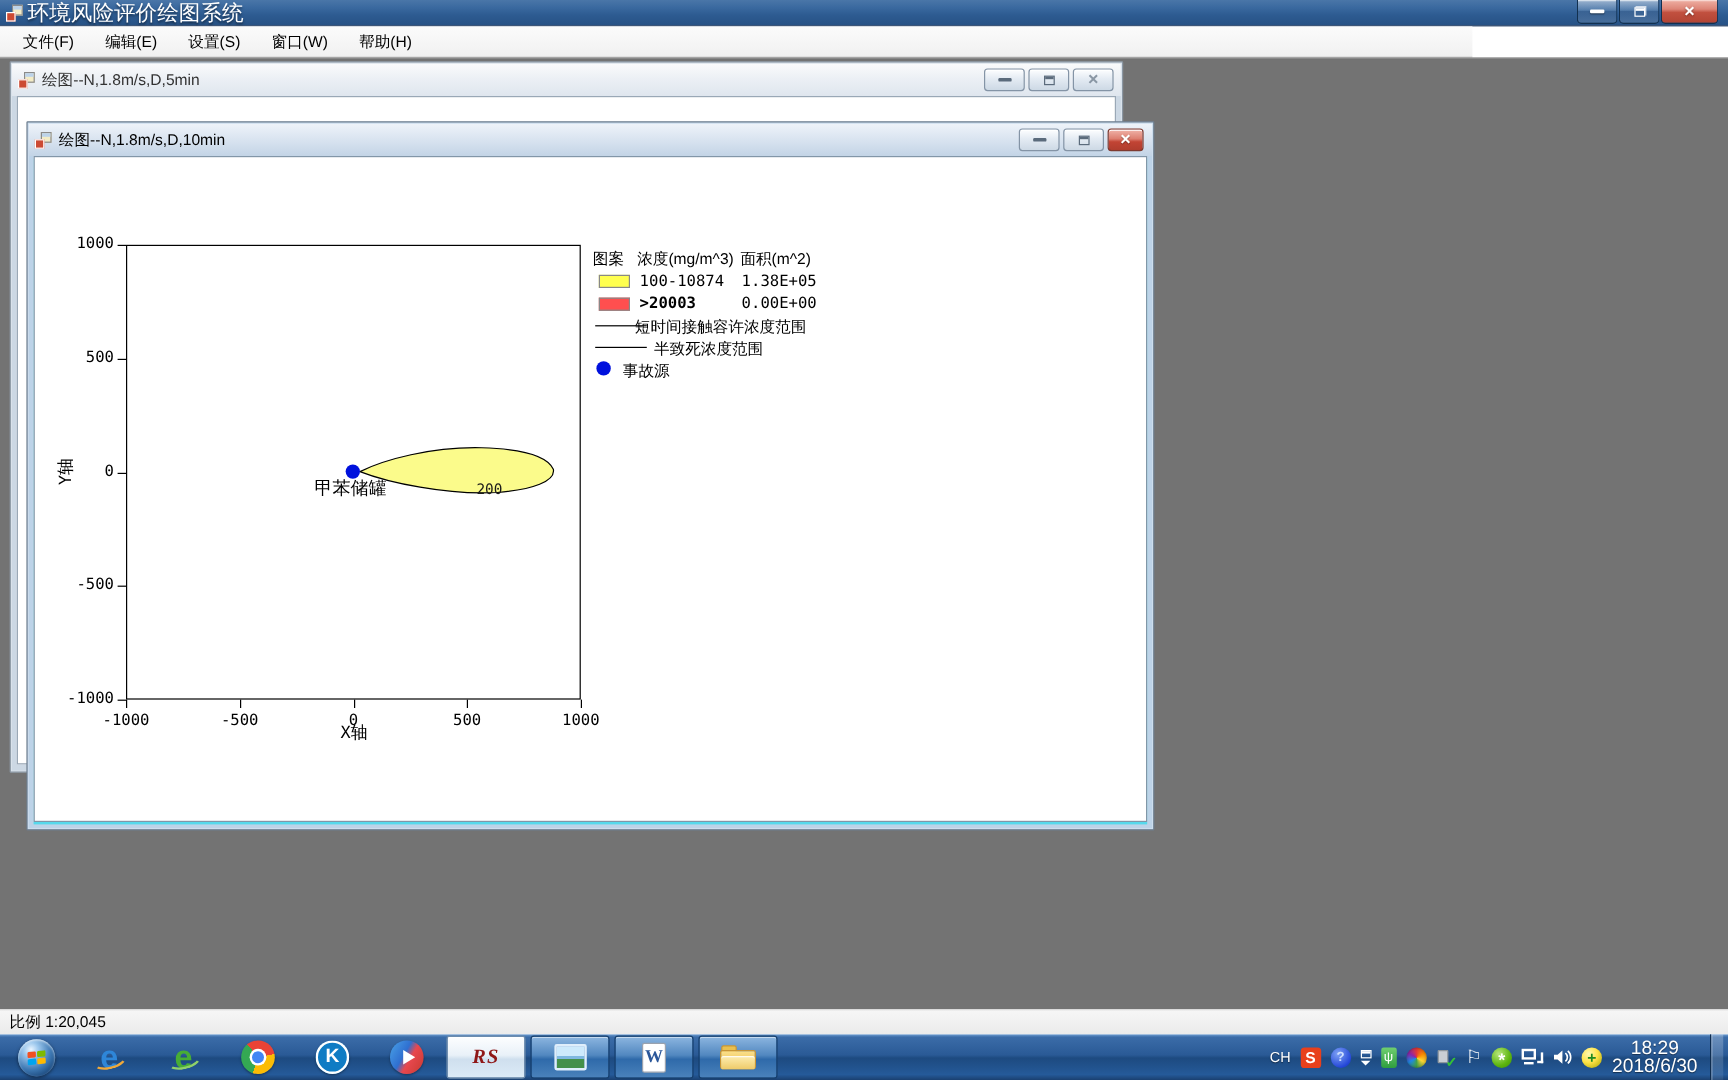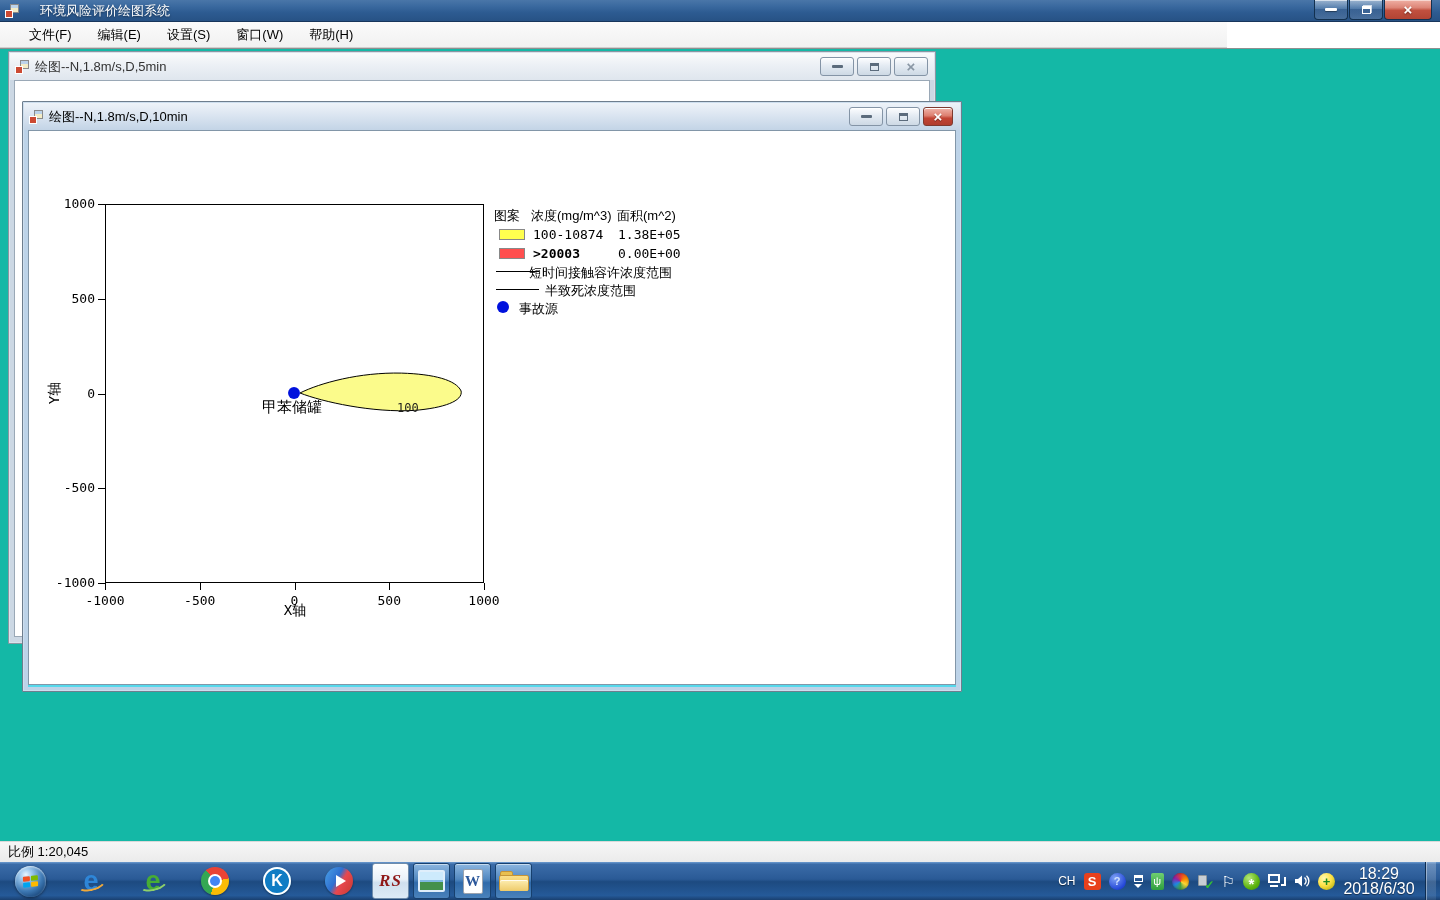--- a/index.html
+++ b/index.html
@@ -3,21 +3,21 @@
 <meta charset="utf-8">
 <style>
   * { margin:0; padding:0; box-sizing:border-box; }
   html,body { width:1440px; height:900px; overflow:hidden;
     font-family:"Liberation Sans", sans-serif; font-size:13px; color:#000; }
 
   
   #app-titlebar { position:absolute; left:0; top:0; width:1440px; height:22px;
     background:linear-gradient(180deg,#4a76a8 0%,#3a699f 30%,#2d5b91 60%,#275285 100%);
     border-bottom:1px solid #18365c; display:flex; align-items:center; }
-  #app-title-text { color:#fff; font-size:13px; margin-left:21px; text-shadow:0 1px 2px rgba(0,0,0,.5); }
+  #app-title-text { color:#fff; font-size:18px; margin-left:4px; text-shadow:0 1px 2px rgba(0,0,0,.5); }
 
   .form-icon { position:relative; width:14px; height:14px; flex:0 0 14px; margin-left:5px; }
   .form-icon .sq-b { position:absolute; right:0; top:0; width:9px; height:9px;
     background:#f3ecc6; border:1px solid #8a8a8a; }
   .form-icon .sq-b::before { content:""; position:absolute; left:0; top:0; right:0; height:3px; background:#bcd3ea; }
   .form-icon .sq-a { position:absolute; left:0; bottom:0; width:8px; height:8px;
     background:#cc4a33; border:1px solid #fff; }
 
   .caption-group { position:absolute; top:0; display:flex; }
   .acbtn { height:20px; border:1px solid #12304f; border-top:none; border-radius:0 0 4px 4px;
@@ -27,26 +27,26 @@
   .acbtn.close { background:linear-gradient(180deg,#efb0a4,#dd8577 40%,#c1503f 55%,#b24434);
     box-shadow:inset 0 1px 0 rgba(255,255,255,.5); }
   .g-min { width:12px; height:3px; background:#fff; border-radius:1px; box-shadow:0 1px 1px rgba(0,0,0,.4); }
   .g-restore { width:9px; height:8px; border:1px solid #fff; background:transparent; position:relative; box-shadow:1px -1px 0 rgba(255,255,255,.7); }
   .g-restore::before { content:""; position:absolute; left:0; right:0; top:0; height:2px; background:#fff; }
   .g-close { color:#fff; font-weight:bold; font-size:15px; line-height:14px; text-shadow:0 1px 2px rgba(0,0,0,.4); }
 
   
   #menubar { position:absolute; left:0; top:22px; width:1227px; height:26px;
     background:linear-gradient(#fbfbfb,#f1f1f1); border-bottom:1px solid #cfcfcf;
-    display:flex; align-items:center; padding-left:16px; }
+    display:flex; align-items:center; padding-left:6px; }
   .menu-item { padding:4px 13px; color:#000; cursor:default; }
 
   
   #mdi { position:absolute; left:0; top:48px; width:1440px; height:793px;
-    background:#14b8a6; border-top:1px solid #8f8f8f; }
+    background:#737373; border-top:1px solid #8f8f8f; }
 
   
   .win { position:absolute; border:1px solid #6e7e8e; background:#bdd3e8; border-radius:1px;
     box-shadow:0 0 0 1px rgba(255,255,255,.25) inset; }
   .win.inactive { background:#ccd8e4; border-color:#8a96a2; }
   .win-titlebar { position:absolute; left:1px; right:1px; top:1px; height:27px;
     display:flex; align-items:center;
     background:linear-gradient(180deg,#eef3f9,#dbe5f1 45%,#c3d4e6); }
   .win.inactive .win-titlebar { background:linear-gradient(180deg,#fafbfc,#ecf0f5 45%,#dfe6ee); }
   .win-title-text { margin-left:6px; font-size:13px; color:#000; }
@@ -128,21 +128,21 @@
   .kicon { width:28px; height:28px; border-radius:50%; background:#0f7cc4;
     box-shadow:inset 0 0 0 2px #fff, 0 1px 2px rgba(0,0,0,.4);
     color:#fff; font-weight:bold; font-size:16px; display:flex; align-items:center; justify-content:center; }
 
   .player { width:28px; height:28px; border-radius:50%;
     background:linear-gradient(120deg,#4aa3e8 0%,#2f6fd0 42%,#e8484f 58%,#c83a30 100%);
     box-shadow:0 1px 2px rgba(0,0,0,.4); display:flex; align-items:center; justify-content:center; }
   .player i { width:0; height:0; border-left:10px solid #fff; border-top:6px solid transparent;
     border-bottom:6px solid transparent; margin-left:3px; }
 
-  .task-btn { width:37px; height:36px; margin:0 2px; border:1px solid #17406e; border-radius:3px;
+  .task-btn { width:66px; height:36px; margin:0 2px; border:1px solid #17406e; border-radius:3px;
     background:linear-gradient(180deg,#8cb6e0,#5288c0 45%,#2f6aaa 55%,#4a82bb);
     box-shadow:inset 0 1px 0 rgba(255,255,255,.5);
     display:flex; align-items:center; justify-content:center; }
   .task-btn.active { background:linear-gradient(180deg,#fdfeff,#e9f1f8 45%,#cfdfee 55%,#dcebf7);
     border-color:#6e8cab; }
   .rs-label { font-family:"Liberation Serif", serif; font-style:italic; font-weight:bold;
     font-size:17px; color:#8f1717; letter-spacing:1px; }
 
   .photo { width:27px; height:22px; border:2px solid #dfeefb; border-radius:2px;
     background:linear-gradient(#cdeafc 0 45%,#7fb8e0 45% 58%,#44904a 58% 100%); }
@@ -274,21 +274,21 @@
     <div class="win-client">
       <div id="chart">
 
         <div id="plot">
           <svg width="377" height="377" viewBox="0 0 379 379">
             <path id="plume-path" d="M 195 189 C 215 179, 255 168, 297 169 C 330 170, 352 176, 357 187 C 359 197, 340 204, 310 206.5 C 268 209, 218 198, 195 189 Z" fill="#fbfb8b" stroke="#000" stroke-width="1"></path>
             <circle id="source-dot" cx="189" cy="189" r="6" fill="#0011dd"></circle>
           </svg>
         </div>
         <span id="source-label">甲苯储罐</span>
-        <span id="contour-label">100</span>
+        <span id="contour-label">200</span>
 
         <div id="xaxis-label">X轴</div>
         <div id="yaxis-label">Y轴</div>
 
         <div>
           <span class="lg" style="left:465px; top:76px;">图案</span>
           <span class="lg" style="left:502px; top:76px;">浓度(mg/m^3)</span>
           <span class="lg" style="left:588px; top:76px;">面积(m^2)</span>
 
           <span class="lg-swatch" style="left: 470px; top: 98px; background: rgb(255, 255, 79);"></span>

